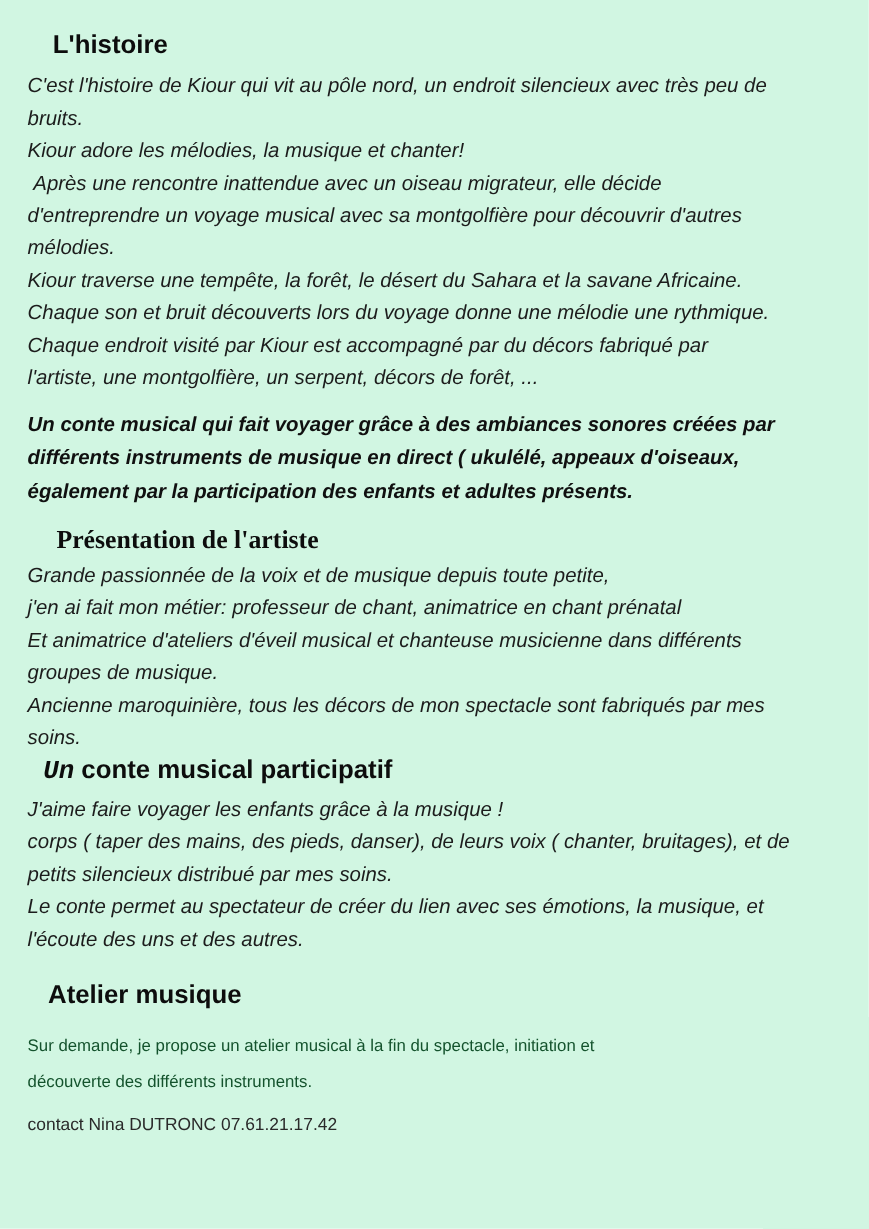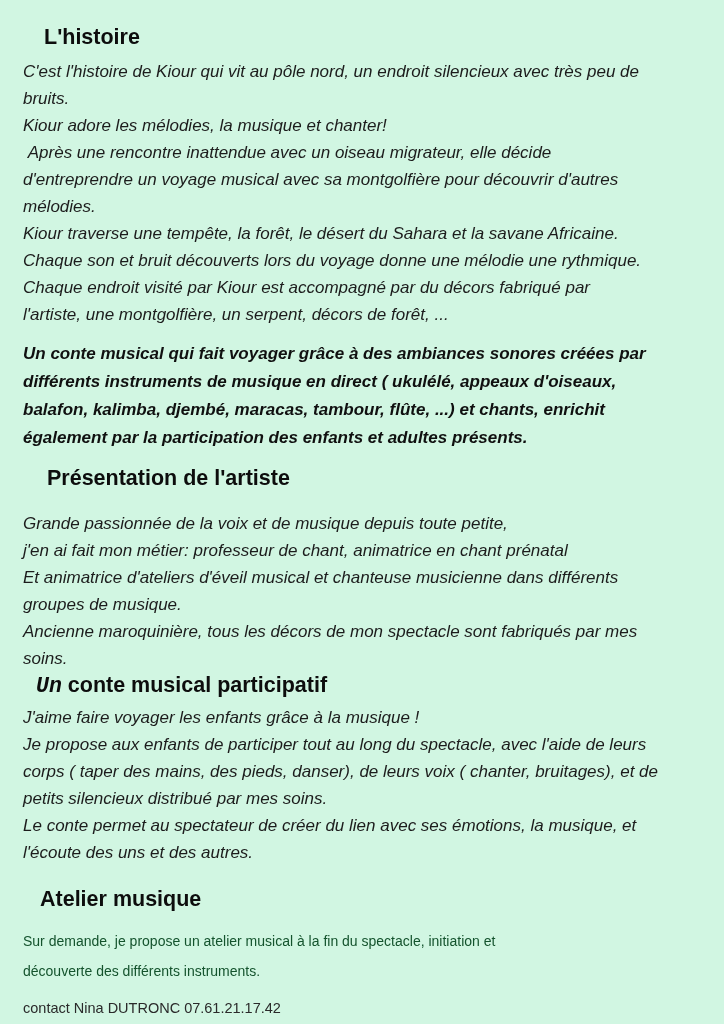--- a/index.html
+++ b/index.html
@@ -19,21 +19,21 @@
   }
   .heading {
     font-weight: 700;
     color: #0d0d0d;
     font-size: 21.5px;
     line-height: 26px;
     margin: 0;
     white-space: pre-wrap;
   }
   .h-histoire      { margin: 0 0 9px 21px; line-height: 24px; }
-  .h-presentation  { margin: 13px 0 19px 24px; }
+  .h-presentation  { margin: 13px 0 3px 24px; font-family: Liberation Serif, serif; }
   .h-participatif  { margin: 0 0 5px 13px; }
   .h-atelier       { margin: 20px 0 14px 17px; }
   .line {
     white-space: pre-wrap;
     font-style: italic;
     font-size: 17px;
     line-height: 27px;
     color: #1c1c1c;
   }
   .highlight { margin-top: 12px; }
@@ -73,42 +73,40 @@
       <div class="line">d'entreprendre un voyage musical avec sa montgolfière pour découvrir d'autres</div>
       <div class="line">mélodies.</div>
       <div class="line">Kiour traverse une tempête, la forêt, le désert du Sahara et la savane Africaine.</div>
       <div class="line">Chaque son et bruit découverts lors du voyage donne une mélodie une rythmique.</div>
       <div class="line">Chaque endroit visité par Kiour est accompagné par du décors fabriqué par</div>
       <div class="line">l'artiste, une montgolfière, un serpent, décors de forêt, ...</div>
     </div>
     <div class="highlight">
       <div class="line">Un conte musical qui fait voyager grâce à des ambiances sonores créées par</div>
       <div class="line">différents instruments de musique en direct ( ukulélé, appeaux d'oiseaux,</div>
-      <div class="line">balafon, kalimba, djembé, maracas, tambour, flûte, ...) et chants, enrichit</div>
       <div class="line">également par la participation des enfants et adultes présents.</div>
     </div>
   </section>
 
   <section>
     <h1 class="heading h-presentation">Présentation de l'artiste</h1>
     <div>
       <div class="line">Grande passionnée de la voix et de musique depuis toute petite,</div>
       <div class="line">j'en ai fait mon métier: professeur de chant, animatrice en chant prénatal</div>
       <div class="line">Et animatrice d'ateliers d'éveil musical et chanteuse musicienne dans différents</div>
       <div class="line">groupes de musique.</div>
       <div class="line">Ancienne maroquinière, tous les décors de mon spectacle sont fabriqués par mes</div>
       <div class="line">soins.</div>
     </div>
   </section>
 
   <section>
     <h1 class="heading h-participatif"><span class="em">Un</span><span> conte musical participatif</span></h1>
     <div>
       <div class="line">J'aime faire voyager les enfants grâce à la musique !</div>
-      <div class="line">Je propose aux enfants de participer tout au long du spectacle, avec l'aide de leurs</div>
       <div class="line">corps ( taper des mains, des pieds, danser), de leurs voix ( chanter, bruitages), et de</div>
       <div class="line">petits silencieux distribué par mes soins.</div>
       <div class="line">Le conte permet au spectateur de créer du lien avec ses émotions, la musique, et</div>
       <div class="line">l'écoute des uns et des autres.</div>
     </div>
   </section>
 
   <section>
     <h1 class="heading h-atelier">Atelier musique</h1>
     <div class="upright">

